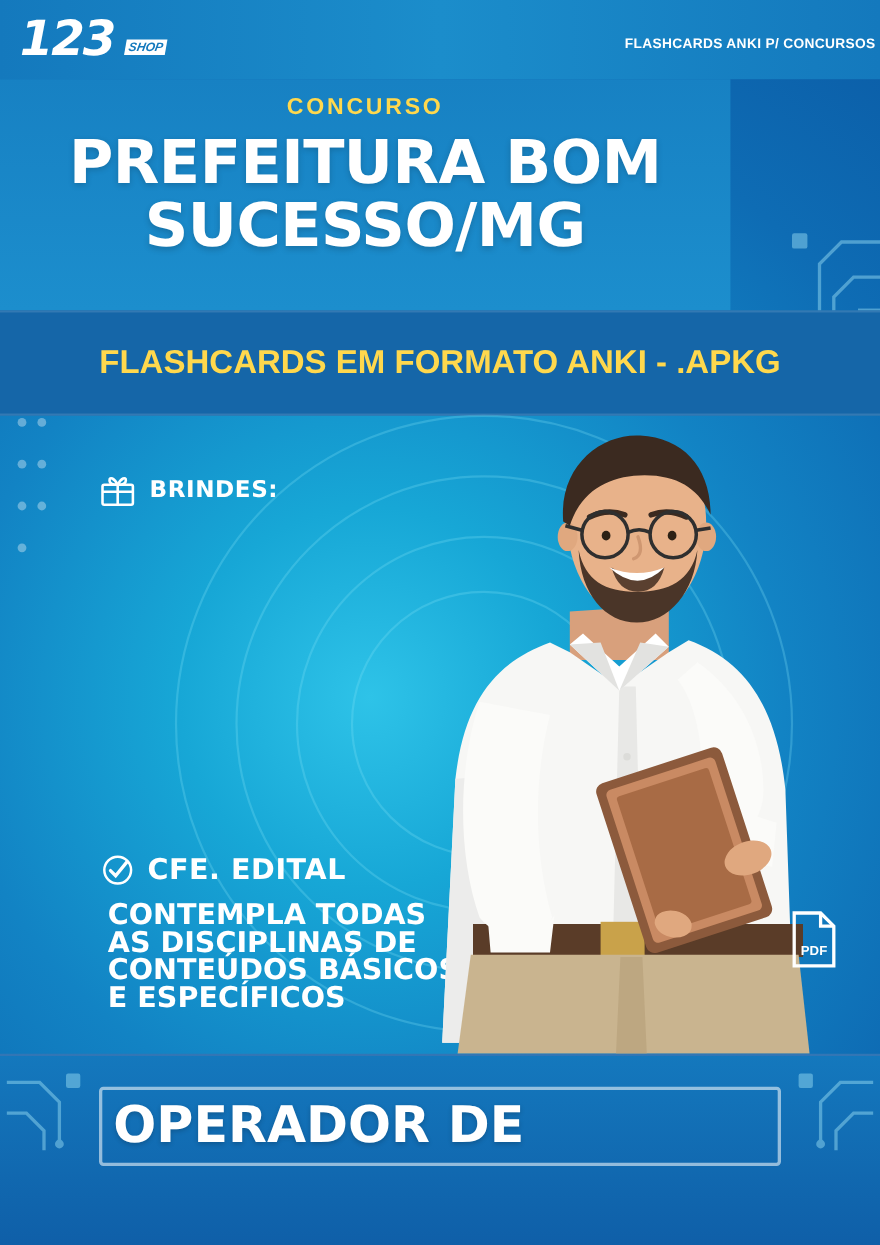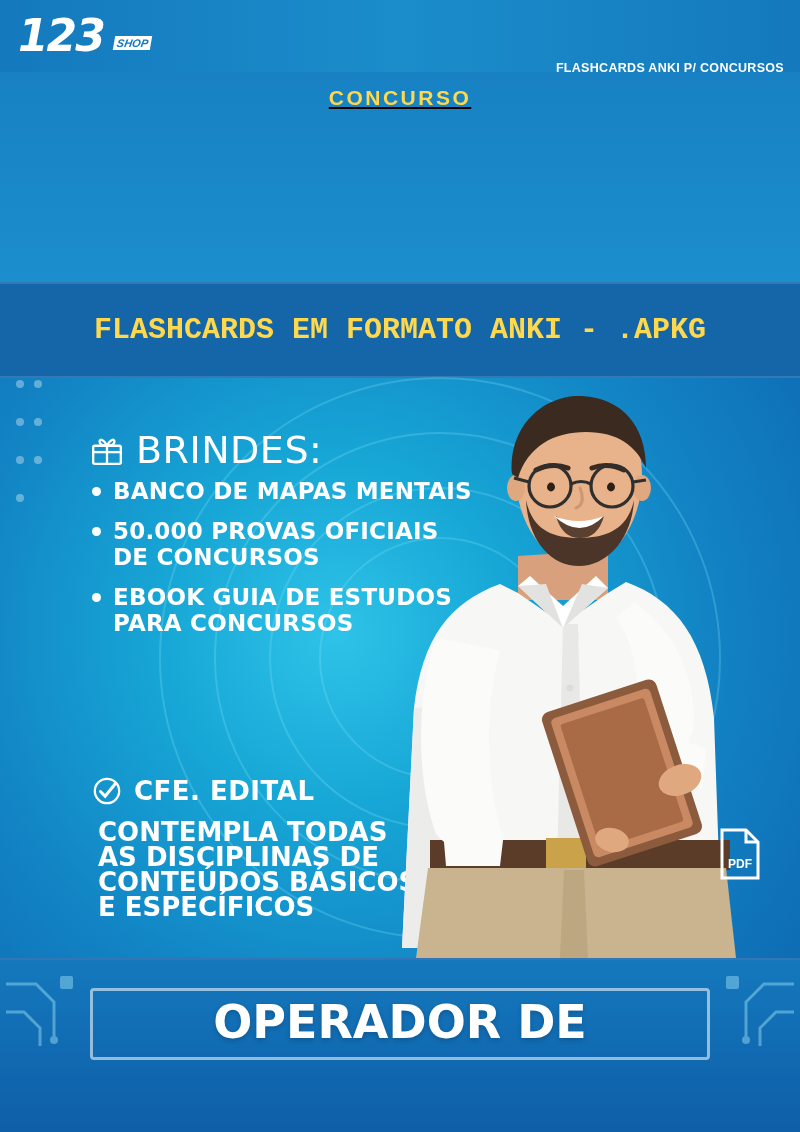--- a/index.html
+++ b/index.html
@@ -32,33 +32,31 @@
     color:#ffffff; letter-spacing:-2px;
   }
   .logo-badge {
     position:absolute; left:96px; top:22px;
     background:#ffffff; color:#1479bd;
     font-size:11px; font-weight:bold; font-style:italic;
     padding:1px 3px; letter-spacing:0px;
     transform:skewX(-10deg);
   }
   .header-right {
-    position:absolute; right:16px; top:33px;
+    position:absolute; right:4px; top:33px;
     color:#ffffff; font-size:12.5px; font-weight:bold;
     letter-spacing:0.3px;
     font-family:"Liberation Sans", sans-serif;
-    margin-top:28px;
   }
 
   
   .title-block {
-    position:absolute; left:0; top:72px; width:800px; height:210px;
+    position:absolute; left:0; top:72px; width:664px; height:210px;
     background:linear-gradient(180deg,#1781c3 0%, #1c8ecd 100%);
     text-align:center;
-    text-decoration:underline;
   }
   .concurso {
     margin-top:14px;
     color:#ffd84d; font-size:21px; font-weight:bold;
     letter-spacing:2.5px;
   }
   .main-title {
     color:#ffffff;
     font-family:"DejaVu Sans", sans-serif;
     font-weight:bold;
@@ -71,39 +69,39 @@
   
   .strip {
     position:absolute; left:0; top:282px; width:800px; height:96px;
     background:#1566a8;
     display:flex; align-items:center; justify-content:center;
     border-top:2px solid rgba(255,255,255,.13);
     border-bottom:2px solid rgba(255,255,255,.13);
   }
   .strip-text {
     color:#ffd84d;
-    font-family:Liberation Mono, monospace;
+    font-family:Liberation Sans, sans-serif;
     font-weight:bold;
     font-size:30px; letter-spacing:0px;
     text-align:center;
   }
 
   
   .body-area { position:absolute; left:0; top:378px; width:800px; height:580px; }
 
   .rings { position:absolute; left:130px; top:-20px; width:620px; height:620px; opacity:.5; }
 
   .brindes-row {
     position:absolute; left:90px; top:50px;
     display:flex; align-items:center; gap:12px;
   }
   .brindes-label {
     color:#ffffff;
     font-family:"DejaVu Sans", sans-serif;
-    font-weight:normal; font-size:38px; letter-spacing:0.5px;
+    font-weight:bold; font-size:21px; letter-spacing:0.5px;
   }
   .bullets { position:absolute; left:92px; top:100px; width:380px; }
   .bullet { display:flex; gap:12px; margin-bottom:14px; }
   .dot {
     width:9px; height:9px; border-radius:50%;
     background:#ffffff; margin-top:9px; flex:none;
   }
   .bullet-text {
     color:#ffffff;
     font-family:"DejaVu Sans", sans-serif;
@@ -140,21 +138,21 @@
     position:absolute; left:0; bottom:0; width:800px; height:174px;
     background:linear-gradient(180deg,#1478bd 0%, #0f5fa8 100%);
     border-top:2px solid rgba(255,255,255,.15);
   }
   .bottom-inner {
     position:absolute; left:50%; transform:translateX(-50%);
     top:28px; width:620px;
     border:3px solid rgba(255,255,255,.55);
     border-radius:4px;
     padding:6px 10px 10px;
-    text-align:center;
+    text-align:left;
   }
   .bottom-title {
     color:#ffffff;
     font-family:"DejaVu Sans", sans-serif;
     font-weight:bold;
     font-size:46px; line-height:50px;
     letter-spacing:0px;
     text-shadow:0 2px 5px rgba(0,0,0,.2);
   }
 
@@ -215,20 +213,24 @@
   <div class="header-band">
     <div class="logo">
       <div class="logo-text">123</div>
       <div class="logo-badge">SHOP</div>
     </div>
     <div class="header-right">FLASHCARDS ANKI P/ CONCURSOS</div>
   </div>
 
   <div class="title-block">
     <div class="concurso">CONCURSO</div>
+    <div class="main-title">
+      <div>PREFEITURA BOM</div>
+      <div>SUCESSO/MG</div>
+    </div>
   </div>
 
   <div class="strip">
     <div class="strip-text">FLASHCARDS EM FORMATO ANKI - .APKG</div>
   </div>
 
   <div class="body-area">
 
     <svg class="rings" viewBox="0 0 620 620">
       <g fill="none" stroke="#7fe0f5" stroke-width="2" opacity=".55">
@@ -245,34 +247,20 @@
           <rect x="3" y="12" width="26" height="17" rx="1.5"></rect>
           <path d="M3 18h26"></path>
           <path d="M16 12v17"></path>
           <path d="M16 12c-4 0-7-1-7-4s4-2 7 4z"></path>
           <path d="M16 12c4 0 7-1 7-4s-4-2-7 4z"></path>
         </g>
       </svg>
       <span class="brindes-label">BRINDES:</span>
     </div>
 
-    <div class="bullets">
-      <div class="bullet">
-        <span class="dot"></span>
-        <span class="bullet-text">BANCO DE MAPAS MENTAIS</span>
-      </div>
-      <div class="bullet">
-        <span class="dot"></span>
-        <span class="bullet-text">50.000 PROVAS OFICIAIS DE CONCURSOS</span>
-      </div>
-      <div class="bullet">
-        <span class="dot"></span>
-        <span class="bullet-text">EBOOK GUIA DE ESTUDOS PARA CONCURSOS</span>
-      </div>
-    </div>
 
     <div class="edital-row">
       <svg width="30" height="30" viewBox="0 0 32 32">
         <circle cx="16" cy="16" r="13" fill="none" stroke="#ffffff" stroke-width="2.4"></circle>
         <path d="M9 16.5l5 5L25 8" fill="none" stroke="#ffffff" stroke-width="3.2" stroke-linecap="round"></path>
       </svg>
       <span class="edital-label">CFE. EDITAL</span>
     </div>
     <div class="edital-sub">CONTEMPLA TODAS AS DISCIPLINAS DE CONTEÚDOS BÁSICOS E ESPECÍFICOS</div>
 

